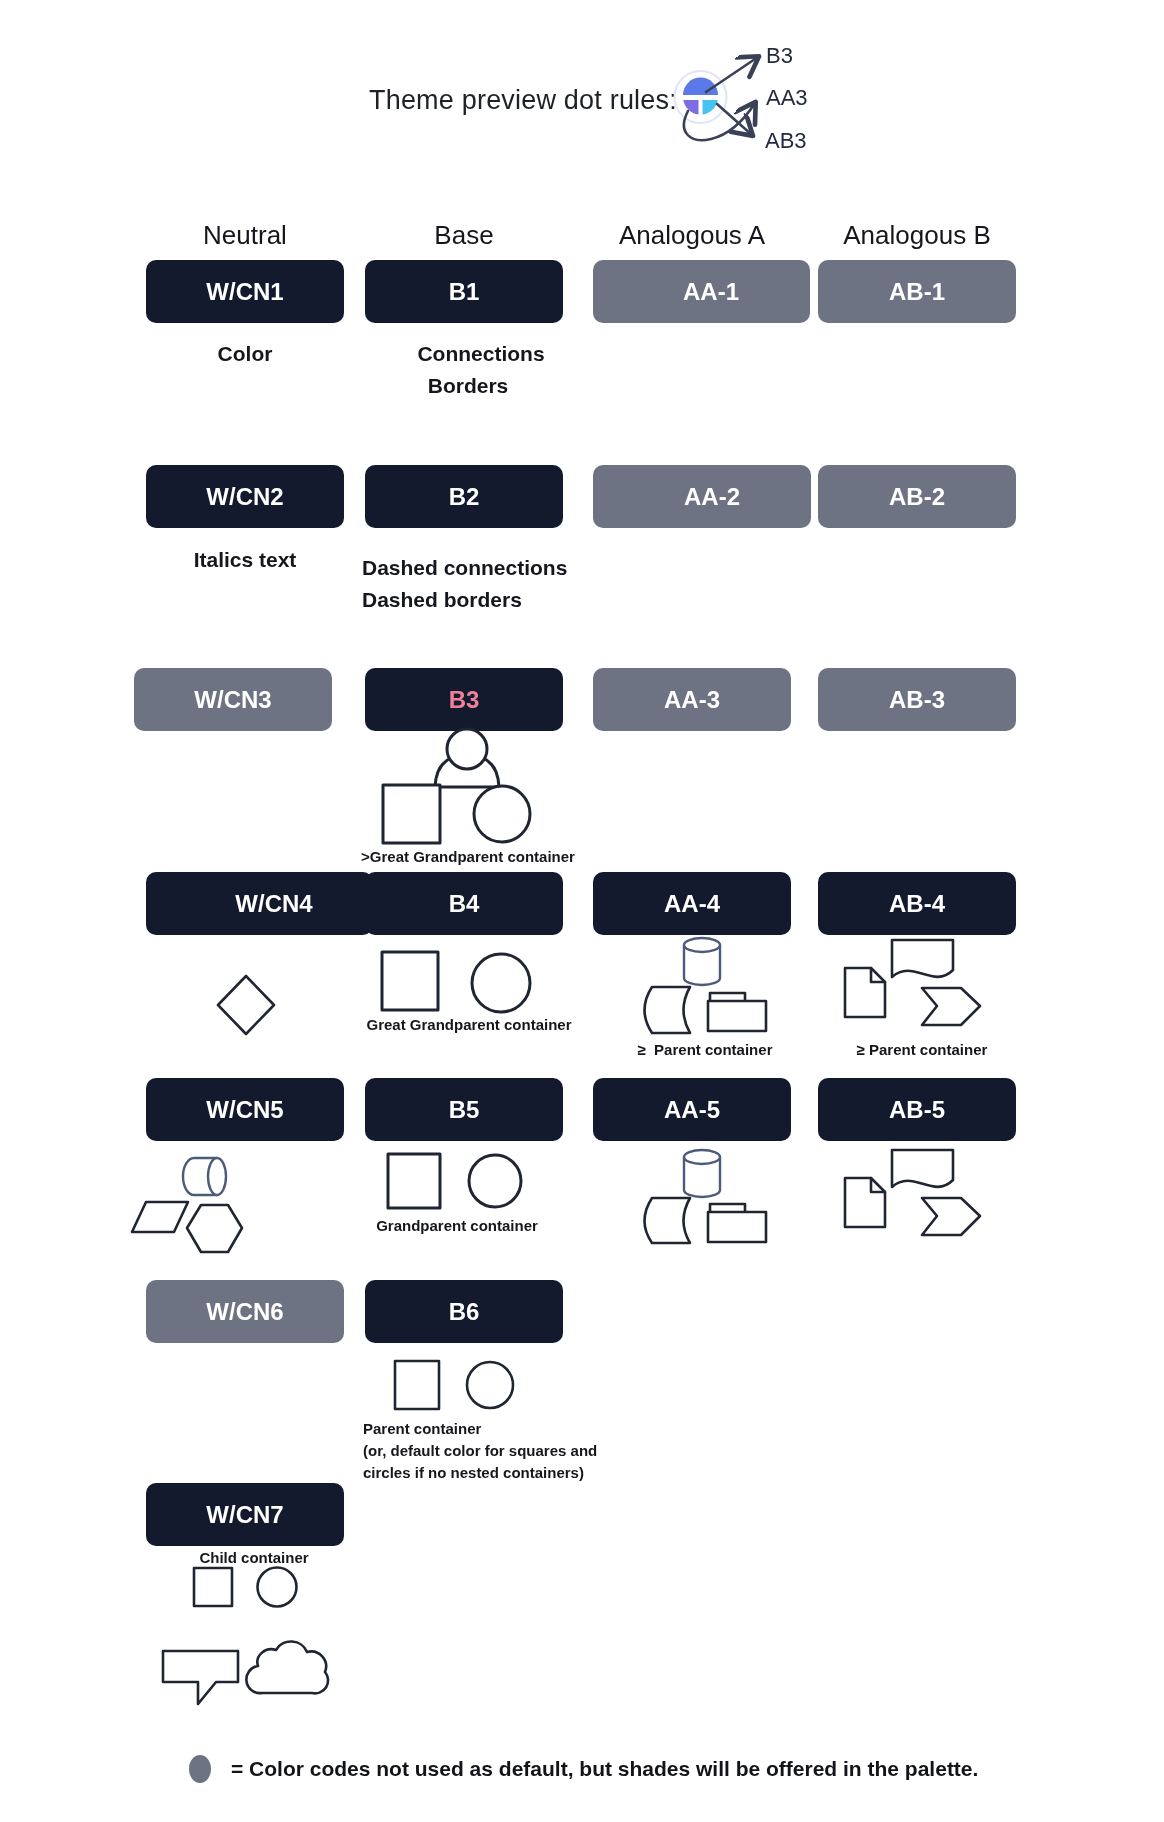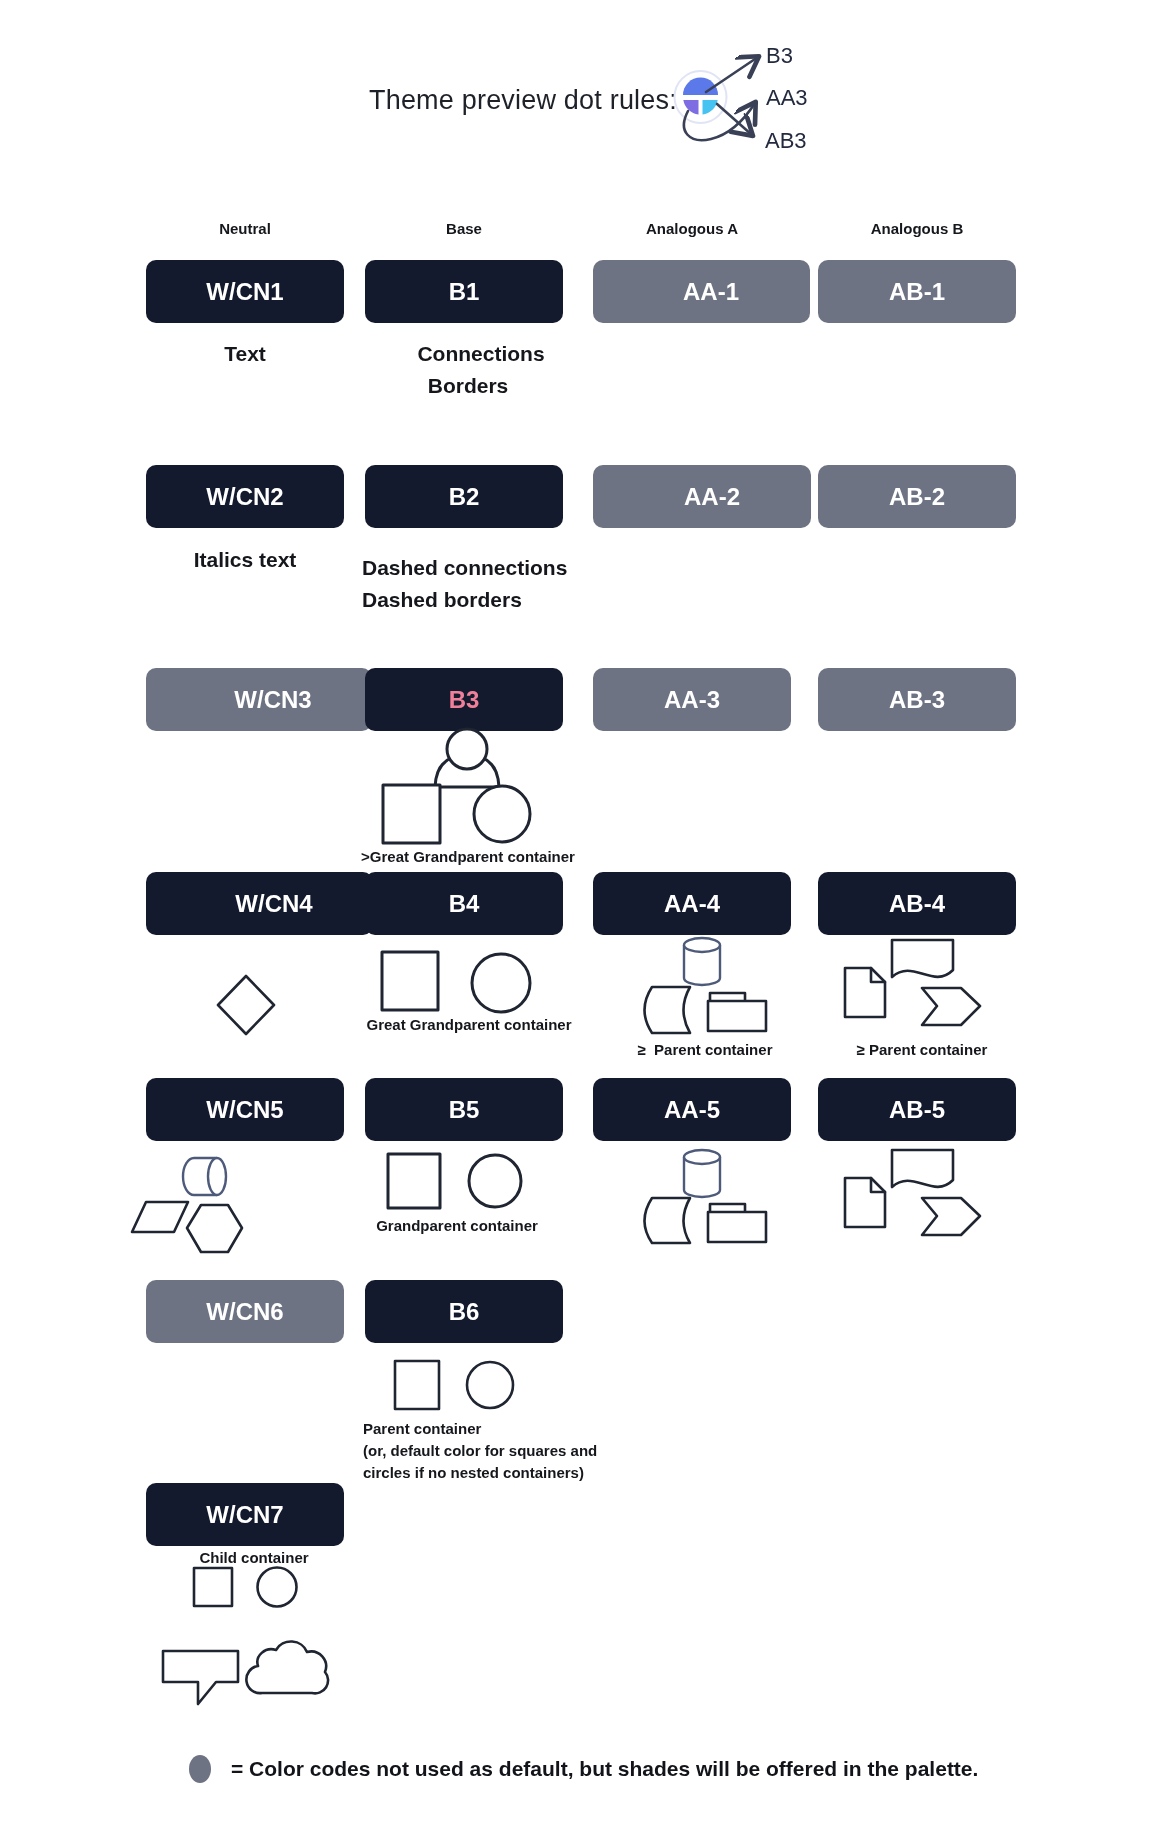--- a/index.html
+++ b/index.html
@@ -8,21 +8,21 @@
     font-family:"Liberation Sans",sans-serif;overflow:hidden;
   }
   .abs{position:absolute;}
   .title{
     font-size:27px;font-weight:400;color:#1e2128;letter-spacing:.2px;
   }
   .dot-label{
     font-size:22px;font-weight:400;color:#242b3f;
   }
   .col-header{
-    font-size:15px;font-weight:700;color:#15171c;transform:translateX(-50%);white-space:nowrap;
+    font-size:26px;font-weight:400;color:#15171c;transform:translateX(-50%);white-space:nowrap;
   }
   .pill{
     position:absolute;width:198px;height:63px;border-radius:10px;
     display:flex;align-items:center;justify-content:center;
     font-size:24px;font-weight:700;color:var(--pill_text);white-space:nowrap;
   }
   .pill[data-variant="dark"]{background:var(--pill_dark);}
   .pill[data-variant="gray"]{background:var(--pill_gray);}
   .pill[data-variant="dark-pink"]{background:var(--pill_dark);color:var(--pill_text_pink);}
   .cap{
@@ -73,21 +73,21 @@
   <div class="abs dot-label" style="left:766px;top:85px;">AA3</div>
   <div class="abs dot-label" style="left:765px;top:128px;">AB3</div>
 
   <div class="abs col-header" style="left:245px;top:220px;">Neutral</div>
   <div class="abs col-header" style="left:464px;top:220px;">Base</div>
   <div class="abs col-header" style="left:692px;top:220px;">Analogous A</div>
   <div class="abs col-header" style="left:917px;top:220px;">Analogous B</div>
 
   <div class="pill" style="left:146px;top:260px;" data-variant="dark">W/CN1</div>
   <div class="pill" style="left:146px;top:465px;" data-variant="dark">W/CN2</div>
-  <div class="pill" style="left:146px;top:668px;padding-left:28px;" data-variant="gray">W/CN3</div>
+  <div class="pill" style="left:134px;top:668px;" data-variant="gray">W/CN3</div>
   <div class="pill" style="left:146px;top:872px;padding-left:29px;" data-variant="dark">W/CN4</div>
   <div class="pill" style="left:146px;top:1078px;" data-variant="dark">W/CN5</div>
   <div class="pill" style="left:146px;top:1280px;" data-variant="gray">W/CN6</div>
   <div class="pill" style="left:146px;top:1483px;" data-variant="dark">W/CN7</div>
 
   <div class="pill" style="left:365px;top:260px;" data-variant="dark">B1</div>
   <div class="pill" style="left:365px;top:465px;" data-variant="dark">B2</div>
   <div class="pill" style="left:365px;top:668px;" data-variant="dark-pink">B3</div>
   <div class="pill" style="left:365px;top:872px;" data-variant="dark">B4</div>
   <div class="pill" style="left:365px;top:1078px;" data-variant="dark">B5</div>
@@ -98,21 +98,21 @@
   <div class="pill" style="left:593px;top:668px;" data-variant="gray">AA-3</div>
   <div class="pill" style="left:593px;top:872px;" data-variant="dark">AA-4</div>
   <div class="pill" style="left:593px;top:1078px;" data-variant="dark">AA-5</div>
 
   <div class="pill" style="left:818px;top:260px;" data-variant="gray">AB-1</div>
   <div class="pill" style="left:818px;top:465px;" data-variant="gray">AB-2</div>
   <div class="pill" style="left:818px;top:668px;" data-variant="gray">AB-3</div>
   <div class="pill" style="left:818px;top:872px;" data-variant="dark">AB-4</div>
   <div class="pill" style="left:818px;top:1078px;" data-variant="dark">AB-5</div>
 
-  <div class="cap center" style="left:245px;top:342px;">Text</div>
+  <div class="cap center" style="left:245px;top:342px;">Color</div>
   <div class="cap center" style="left:481px;top:342px;">Connections</div>
   <div class="cap center" style="left:468px;top:374px;">Borders</div>
   <div class="cap center" style="left:245px;top:548px;">Italics text</div>
   <div class="cap" style="left:362px;top:556px;">Dashed connections</div>
   <div class="cap" style="left:362px;top:588px;">Dashed borders</div>
 
   <svg style="left:375px;top:723px;" width="165" height="125" viewBox="375 723 165 125">
     <path class="sh th3" d="M 435 787 C 436 764 448 755 467 755 C 486 755 498 764 499 787 Z"></path>
     <circle class="sh th3" cx="467" cy="749" r="20"></circle>
     <rect class="sh th3" x="383" y="785" width="57" height="58"></rect>

